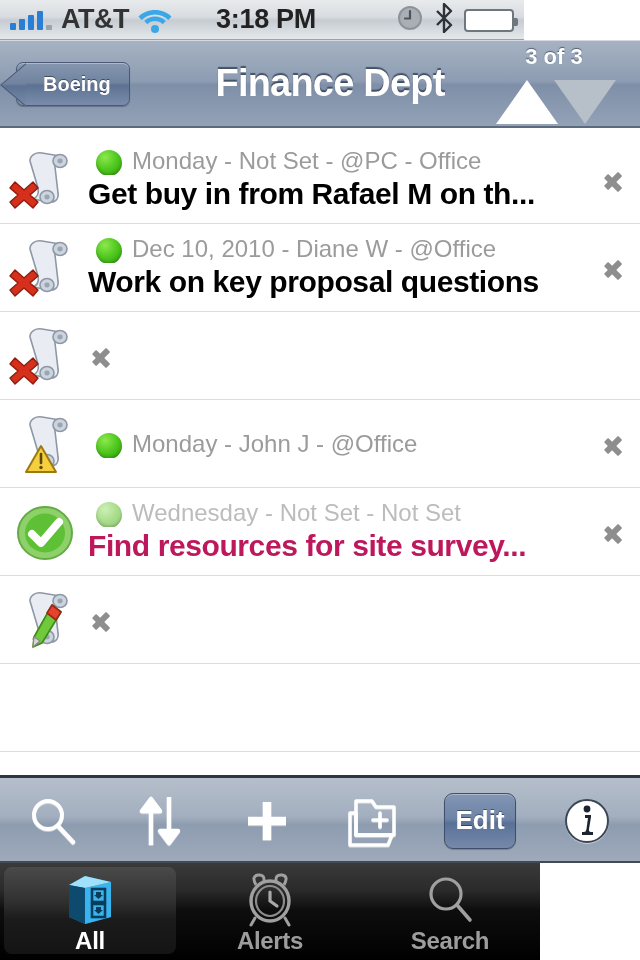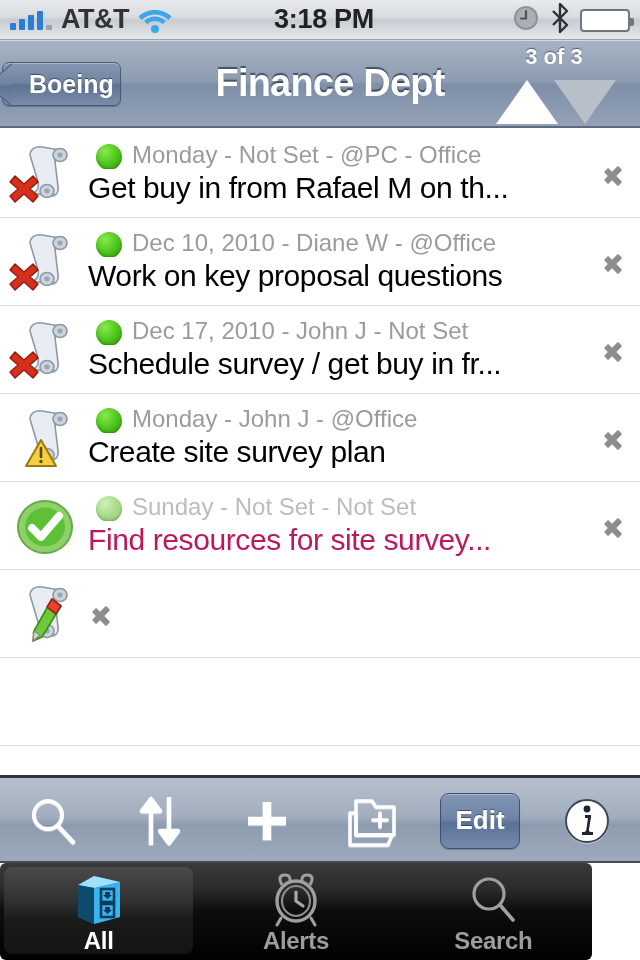--- a/index.html
+++ b/index.html
@@ -6,21 +6,21 @@
   html,body { width:640px; height:960px; overflow:hidden; }
   body {
     font-family:"Liberation Sans", sans-serif;
     background:#ffffff;
     -webkit-font-smoothing:antialiased;
   }
   #screen { position:relative; width:640px; height:960px; overflow:hidden; }
 
   
   #statusbar {
-    position:absolute; top:0; left:0; width:640px; height:40px;
+    position:absolute; top:0; left:0; width:524px; height:40px;
     background:linear-gradient(to bottom,#e8eaec 0%,#d9dde1 42%,#c6ccd2 52%,#e4e8ea 100%);
     border-bottom:1px solid #9aa3ab;
     display:flex; align-items:center;
   }
   #sb-left { display:flex; align-items:center; gap:9px; padding-left:10px; width:250px; }
   .bars { display:flex; align-items:flex-end; gap:3px; height:20px; }
   .bars i { display:block; width:6px; background:#2a7fd4; border-radius:1px; }
   .bars i.b1{height:7px;} .bars i.b2{height:11px;} .bars i.b3{height:15px;} .bars i.b4{height:19px;}
   .bars i.off{background:#9aa3ab;height:5px;}
   #carrier { font-size:27px; font-weight:bold; color:#333; letter-spacing:-0.5px; }
@@ -51,28 +51,28 @@
   
   #navbar {
     position:absolute; top:40px; left:0; width:640px; height:88px;
     background:linear-gradient(to bottom,#a7b3c4 0%,#8d9cb2 48%,#7e8fa8 52%,#93a2b6 100%);
     border-bottom:2px solid #5d6a7c;
   }
   #navbar:before{
     content:""; position:absolute; top:0; left:0; right:0; height:1px; background:rgba(255,255,255,0.5);
   }
   #backbtn {
-    position:absolute; left:2px; top:22px; height:44px;
+    position:absolute; left:16px; top:22px; height:44px;
     display:flex; align-items:center;
-    padding:0 6px 0 26px;
+    padding:0 18px 0 26px;
     background:linear-gradient(to bottom,#8596b0 0%,#70839f 47%,#5d7293 53%,#7a8cab 100%);
     border:1px solid #4a5a75;
     border-radius:7px;
     box-shadow:inset 0 1px 0 rgba(255,255,255,0.35), 0 1px 1px rgba(0,0,0,0.25);
-    color:#fff; font-size:25px; font-weight:bold;
+    color:#fff; font-size:20px; font-weight:bold;
     text-shadow:0 -1px 0 rgba(0,0,0,0.45);
   }
   #backbtn .arrowcap{
     position:absolute; left:-17px; top:0; width:26px; height:44px;
     background:linear-gradient(to bottom,#8596b0 0%,#70839f 47%,#5d7293 53%,#7a8cab 100%);
     clip-path:polygon(100% 0, 100% 100%, 0 50%);
     border-left:0;
   }
   #backbtn .arrowcap:before{
     content:""; position:absolute; left:0; top:0; width:26px; height:44px;
@@ -90,21 +90,21 @@
     position:absolute; top:0; left:0; right:0; text-align:center;
     font-size:22px; font-weight:bold; color:#fff;
     text-shadow:0 -1px 1px rgba(40,55,75,0.7);
   }
   .pagearrow { position:absolute; top:36px; width:0; height:0; }
   #uparrow { left:12px; border-left:31px solid transparent; border-right:31px solid transparent; border-bottom:44px solid #ffffff; }
   #downarrow { right:8px; border-left:31px solid transparent; border-right:31px solid transparent; border-top:44px solid #b7bfc9; }
 
   
   #list {
-    position:absolute; top:130px; left:0; width:640px; height:645px;
+    position:absolute; top:136px; left:0; width:640px; height:645px;
     background:#fff;
   }
   .row {
     position:relative; height:88px; width:640px;
     border-bottom:1px solid #dcdcdc;
     display:flex; align-items:center;
   }
   .row.empty { }
   .row-icon {
     position:relative; width:78px; height:78px; margin-left:6px; flex:0 0 78px;
@@ -113,21 +113,21 @@
   .row-sub {
     font-size:24px; color:#9b9b9b; white-space:nowrap; overflow:hidden;
     text-overflow:ellipsis; line-height:28px; padding-left:44px; position:relative;
   }
   .row-sub .dot {
     position:absolute; left:8px; top:3px; width:26px; height:26px; border-radius:50%;
     background:radial-gradient(circle at 35% 28%, #8ce84e 0%, #4fc81e 48%, #2f9b0c 100%);
     box-shadow:inset 0 -2px 3px rgba(0,0,0,0.18);
   }
   .row-title {
-    font-size:30px; font-weight:normal; color:#000; white-space:nowrap;
+    font-size:30px; font-weight:bold; color:#000; white-space:nowrap;
     overflow:hidden; text-overflow:ellipsis; line-height:38px; letter-spacing:-0.4px;
   }
   .row.done .row-title { color:#be185d; }
   .row.done .row-sub { color:#bcbcbc; }
   .row.done .row-sub .dot {
     background:radial-gradient(circle at 35% 28%, #cdf0b6 0%, #a9dd8c 48%, #8fc971 100%);
   }
   .chev {
     flex:0 0 44px; width:44px; height:88px; position:relative;
   }
@@ -149,34 +149,33 @@
     border-top:3px solid #30363d;
     display:flex; align-items:center;
   }
   #toolbar:after{
     content:""; position:absolute; bottom:0; left:0; right:0; height:2px; background:#434a52;
   }
   .tbslot { flex:1 1 0; display:flex; align-items:center; justify-content:center; height:88px; }
   .tbicon { filter:drop-shadow(0 1px 0 rgba(255,255,255,0.45)); }
   #editbtn {
     display:flex; align-items:center; justify-content:center;
-    width:80px; height:56px; border-radius:9px;
+    width:72px; height:56px; border-radius:9px;
     background:linear-gradient(to bottom,#8296b4 0%,#6e84a6 46%,#5a7197 54%,#7589ab 100%);
     border:1px solid #3f4f6b;
     box-shadow:inset 0 1px 0 rgba(255,255,255,0.35), 0 1px 1px rgba(0,0,0,0.22);
     color:#fff; font-size:26px; font-weight:bold;
     text-shadow:0 -1px 0 rgba(0,0,0,0.4);
   }
 
   
   #tabbar {
-    position:absolute; top:863px; left:0; width:592px; height:97px;
+    position:absolute; top:863px; left:0; width:540px; height:97px;
     background:linear-gradient(to bottom,#3a3a3a 0%,#2a2a2a 28%,#0e0e0e 48%,#000 100%);
     display:flex;
-    border-radius:6px;
   }
   .tab {
     flex:1 1 0; position:relative; display:flex; flex-direction:column;
     align-items:center; justify-content:flex-start; padding-top:8px;
   }
   .tab.active:before{
     content:""; position:absolute; left:4px; right:4px; top:4px; bottom:6px;
     background:linear-gradient(to bottom,#4a4a4a 0%,#303030 40%,#1b1b1b 60%,#141414 100%);
     border-radius:8px;
   }
@@ -295,27 +294,20 @@
           <path d="M10 12 C10 6, 16 3, 22 4 L40 7 C35 9, 34 13, 35 18 L38 44 C39 50, 35 54, 29 53 L13 50 C18 48, 19 44, 18 39 Z" fill="#e9edf3" stroke="#8d97a6" stroke-width="1.6" stroke-linejoin="round"></path>
           <ellipse cx="40" cy="12" rx="7" ry="6.5" fill="#ccd4de" stroke="#8d97a6" stroke-width="1.6"></ellipse>
           <ellipse cx="40" cy="12" rx="2.6" ry="2.4" fill="#9aa4b2"></ellipse>
           <ellipse cx="27" cy="48" rx="7" ry="6.5" fill="#ccd4de" stroke="#8d97a6" stroke-width="1.6"></ellipse>
           <ellipse cx="27" cy="48" rx="2.6" ry="2.4" fill="#9aa4b2"></ellipse>
         </svg>
         <svg class="badge" style="left:0;top:36px;" width="36" height="36" viewBox="0 0 36 36">
           <path d="M9 5 L18 13 L27 5 L32 11 L24 18 L32 25 L27 31 L18 23 L9 31 L4 25 L12 18 L4 11 Z" fill="#d6301c" stroke="#8d1d0e" stroke-width="1.4" stroke-linejoin="round"></path>
         </svg>
       </div>
-      <div class="row-text">
-        <div class="row-sub">
-          <span class="dot"></span>
-          <span>Dec 17, 2010 - John J - Not Set</span>
-        </div>
-        <div class="row-title">Schedule survey / get buy in fr...</div>
-      </div>
       <div class="chev"></div>
     </div>
 
     <div class="row">
       <div class="row-icon">
         <svg class="doc" viewBox="0 0 50 58">
           <path d="M10 12 C10 6, 16 3, 22 4 L40 7 C35 9, 34 13, 35 18 L38 44 C39 50, 35 54, 29 53 L13 50 C18 48, 19 44, 18 39 Z" fill="#e9edf3" stroke="#8d97a6" stroke-width="1.6" stroke-linejoin="round"></path>
           <ellipse cx="40" cy="12" rx="7" ry="6.5" fill="#ccd4de" stroke="#8d97a6" stroke-width="1.6"></ellipse>
           <ellipse cx="40" cy="12" rx="2.6" ry="2.4" fill="#9aa4b2"></ellipse>
           <ellipse cx="27" cy="48" rx="7" ry="6.5" fill="#ccd4de" stroke="#8d97a6" stroke-width="1.6"></ellipse>
@@ -325,37 +317,36 @@
           <path d="M17 3 L32 29 L2 29 Z" fill="#f5cf3d" stroke="#9c7a10" stroke-width="2" stroke-linejoin="round"></path>
           <path d="M17 11 v9" stroke="#5c4708" stroke-width="2.6" stroke-linecap="round"></path>
           <circle cx="17" cy="24.5" r="1.7" fill="#5c4708"></circle>
         </svg>
       </div>
       <div class="row-text">
         <div class="row-sub">
           <span class="dot"></span>
           <span>Monday - John J - @Office</span>
         </div>
-        <div class="row-title">Create site survey plan</div>
       </div>
       <div class="chev"></div>
     </div>
 
     <div class="row done">
       <div class="row-icon">
         <svg style="position:absolute;left:10px;top:12px;" width="58" height="56" viewBox="0 0 58 56">
           <ellipse cx="29" cy="28" rx="27" ry="26" fill="#8ed16a" stroke="#63ab45" stroke-width="2"></ellipse>
           <ellipse cx="29" cy="28" rx="20" ry="19.5" fill="#5ec035"></ellipse>
           <path d="M16 29 L25 38 L43 17" stroke="#fff" stroke-width="8" fill="none" stroke-linecap="round" stroke-linejoin="round"></path>
         </svg>
       </div>
       <div class="row-text">
         <div class="row-sub">
           <span class="dot"></span>
-          <span>Sunday - Not Set - Not Set</span>
+          <span>Wednesday - Not Set - Not Set</span>
         </div>
         <div class="row-title">Find resources for site survey...</div>
       </div>
       <div class="chev"></div>
     </div>
 
     <div class="row">
       <div class="row-icon">
         <svg class="doc" viewBox="0 0 50 58">
           <path d="M10 12 C10 6, 16 3, 22 4 L40 7 C35 9, 34 13, 35 18 L38 44 C39 50, 35 54, 29 53 L13 50 C18 48, 19 44, 18 39 Z" fill="#e9edf3" stroke="#8d97a6" stroke-width="1.6" stroke-linejoin="round"></path>

